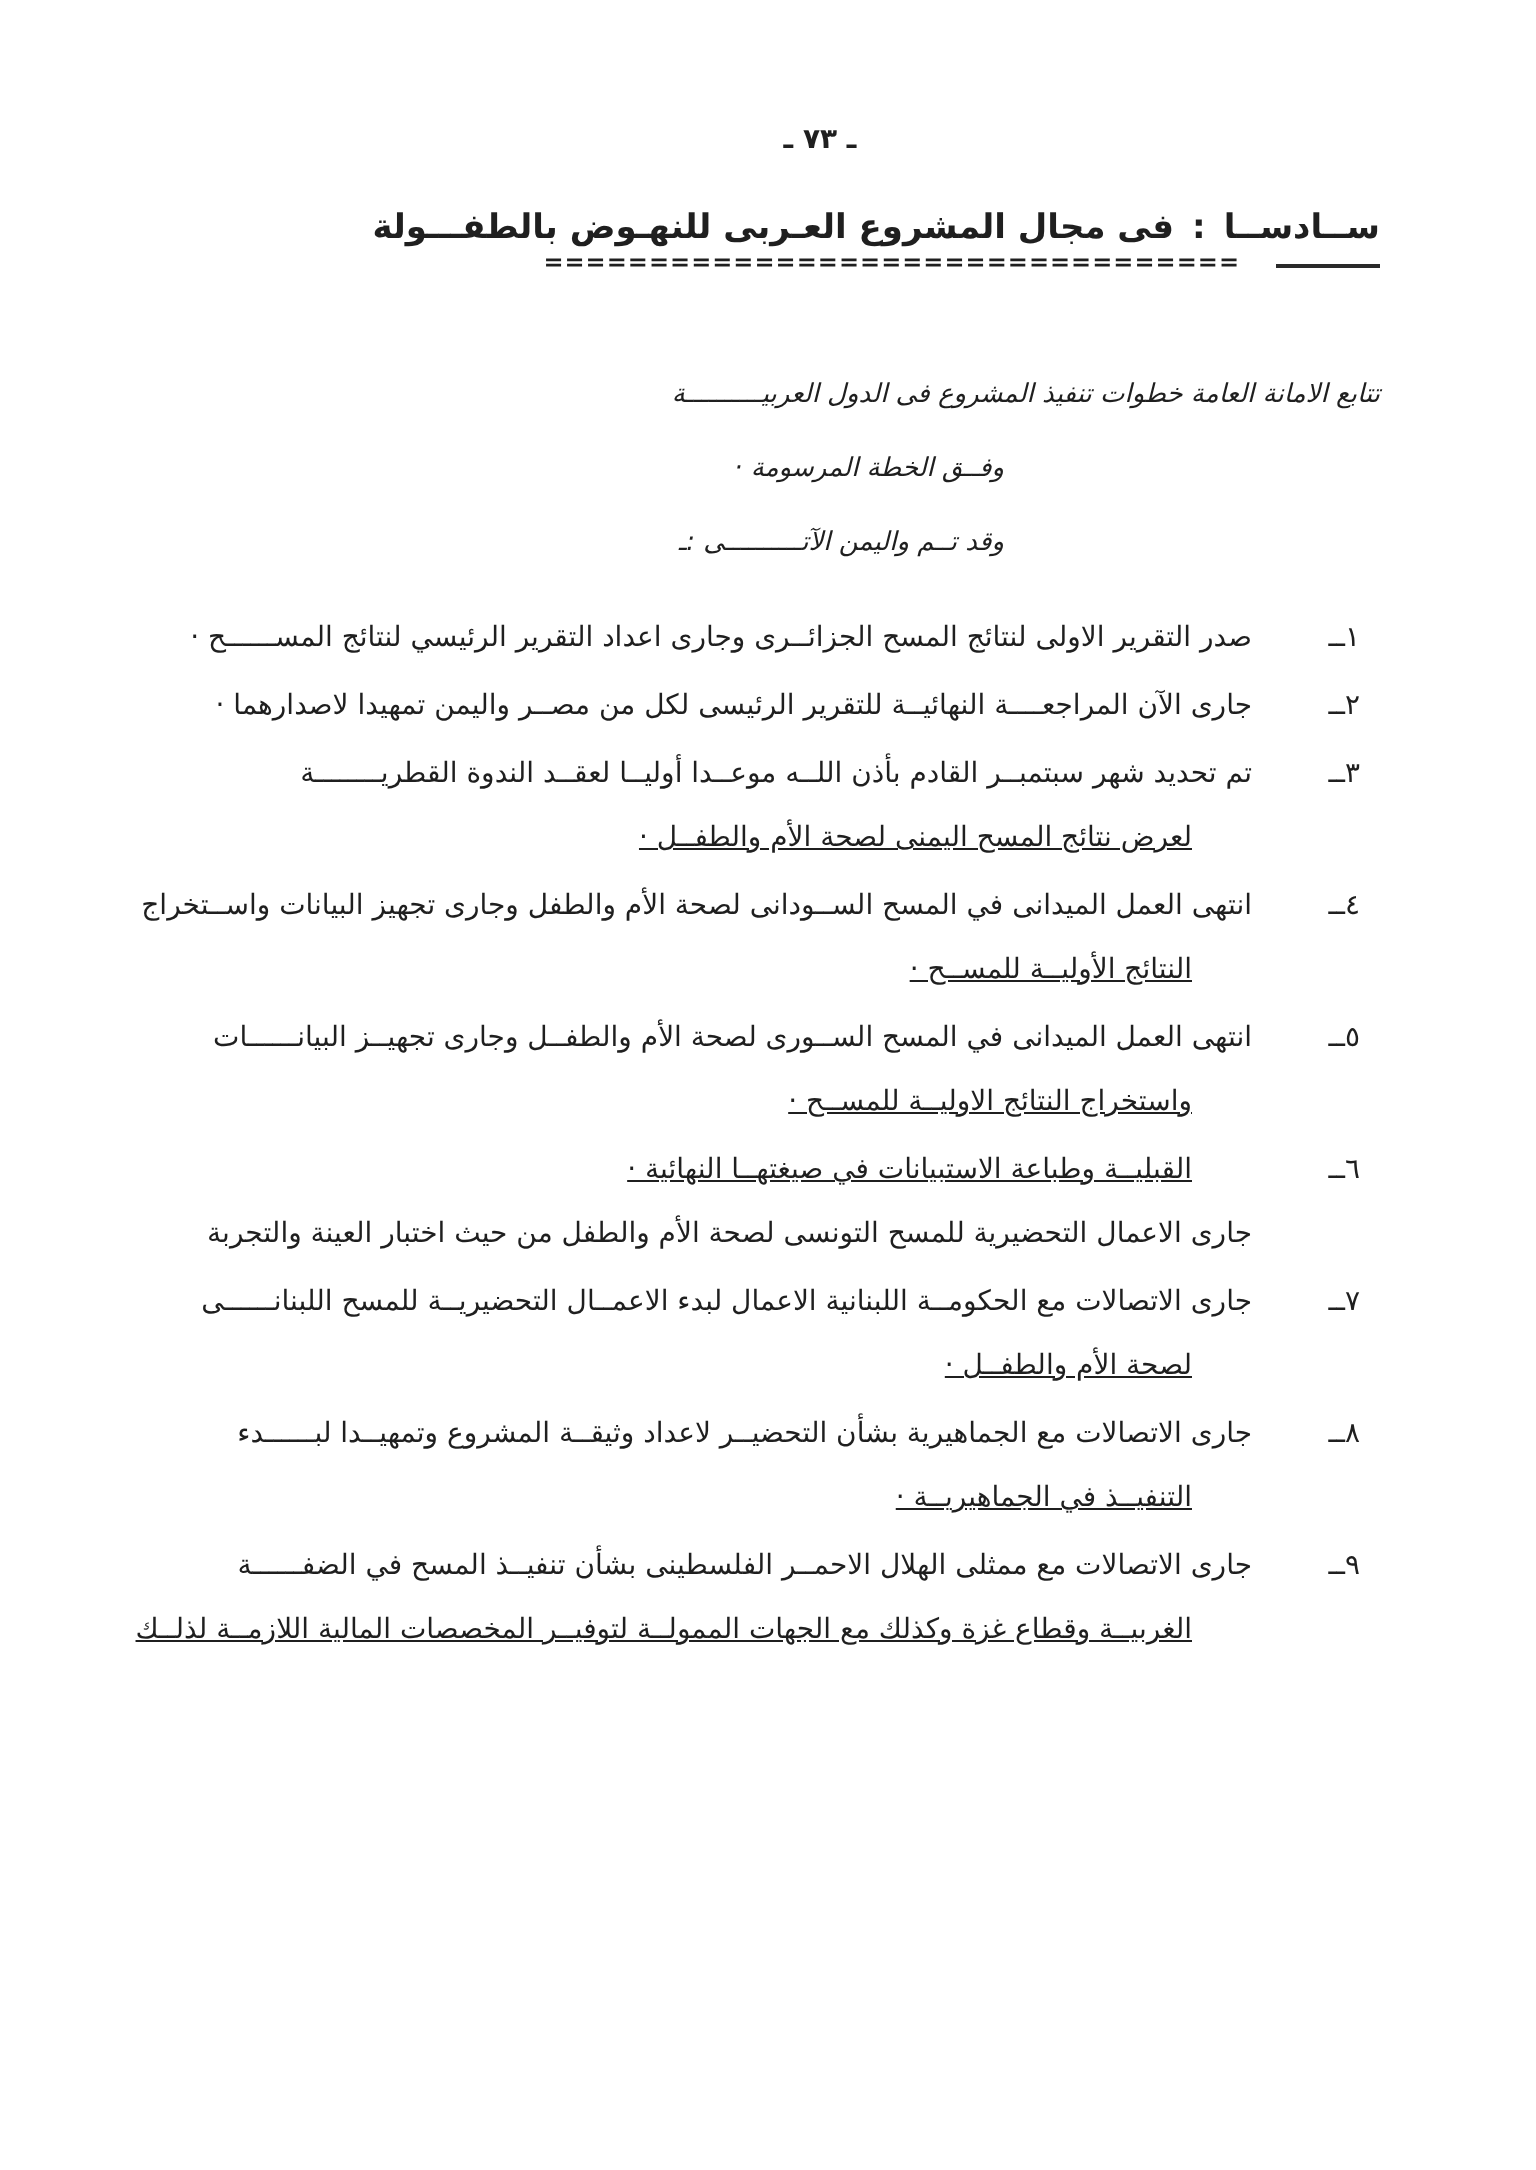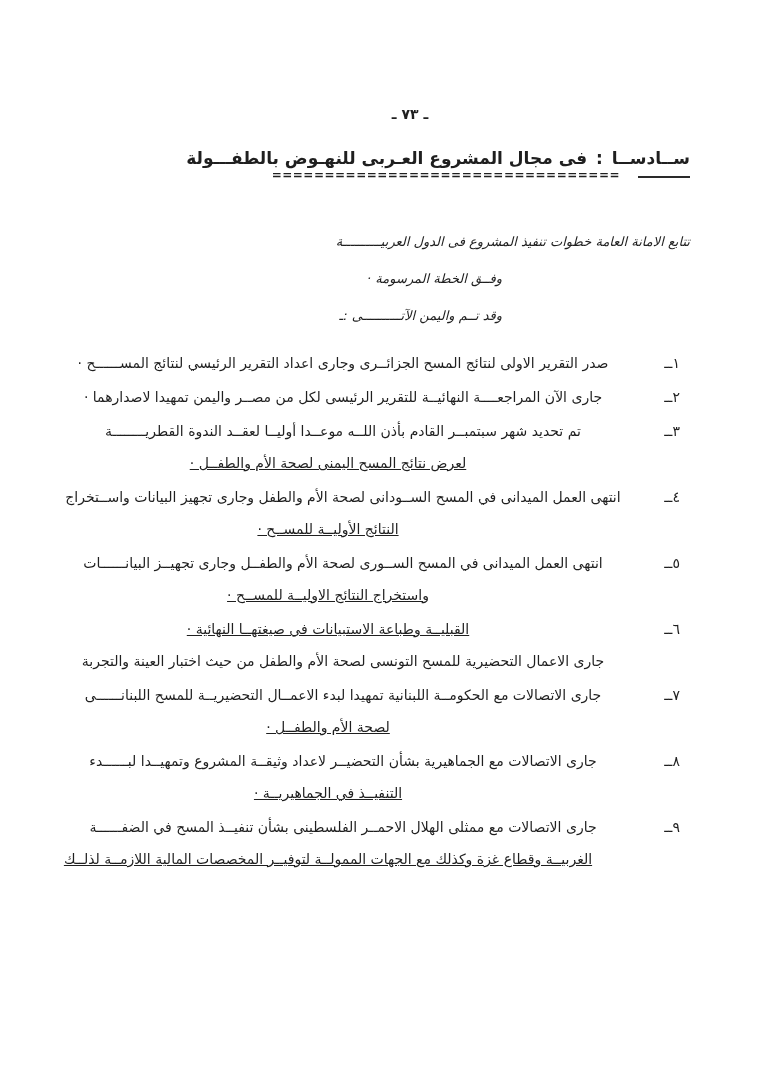--- a/index.html
+++ b/index.html
@@ -4,21 +4,21 @@
 <style>
   html,body{margin:0;padding:0;}
   body{
     width:768px;height:1085px;
     background:#ffffff;
     color:#1f1f1f;
     font-family:"DejaVu Sans",sans-serif;
     direction:rtl;
     overflow:hidden;
   }
-  .page{padding:106px 78px 0 60px;}
+  .page{padding:62px 78px 0 60px;}
   .page-number{
     text-align:center;
     font-size:14px;font-weight:bold;letter-spacing:3px;
     width:560px;
   }
   .heading{
     margin-top:26px;
     font-size:17px;font-weight:bold;
     white-space:nowrap;
   }
@@ -43,21 +43,21 @@
   .intro .iline{white-space:nowrap;}
   .intro .indent{padding-right:188px;}
   .list{margin-top:13px;font-size:14px;}
   .item{display:flex;margin-bottom:2px;}
   .num{
     flex:0 0 64px;box-sizing:border-box;
     padding:0 10px 0 14px;
     text-align:right;white-space:nowrap;
     line-height:32px;
   }
-  .itext{flex:1;min-width:0;text-align:center;}
+  .itext{flex:1;min-width:0;}
   .line{line-height:32px;white-space:nowrap;}
   .line.cont{padding-right:30px;text-decoration:underline;}
 </style>
 </head>
 <body>
 
 <div class="page">
 
   <div class="page-number">ـ ٧٣ ـ</div>
 
@@ -120,21 +120,21 @@
       <span class="num">٦ــ</span>
       <div class="itext">
         <div class="line cont">القبليــة وطباعة الاستبيانات في صيغتهــا النهائية ·</div>
         <div class="line">جارى الاعمال التحضيرية للمسح التونسى لصحة الأم والطفل من حيث اختبار العينة والتجربة</div>
       </div>
     </div>
 
     <div class="item">
       <span class="num">٧ــ</span>
       <div class="itext">
-        <div class="line">جارى الاتصالات مع الحكومــة اللبنانية تمهيدا لبدء الاعمــال التحضيريــة للمسح اللبنانــــــى</div>
+        <div class="line">جارى الاتصالات مع الحكومــة اللبنانية الاعمال لبدء الاعمــال التحضيريــة للمسح اللبنانــــــى</div>
         <div class="line cont">لصحة الأم والطفــل ·</div>
       </div>
     </div>
 
     <div class="item">
       <span class="num">٨ــ</span>
       <div class="itext">
         <div class="line">جارى الاتصالات مع الجماهيرية بشأن التحضيــر لاعداد وثيقــة المشروع وتمهيــدا لبــــــدء</div>
         <div class="line cont">التنفيــذ في الجماهيريــة ·</div>
       </div>

